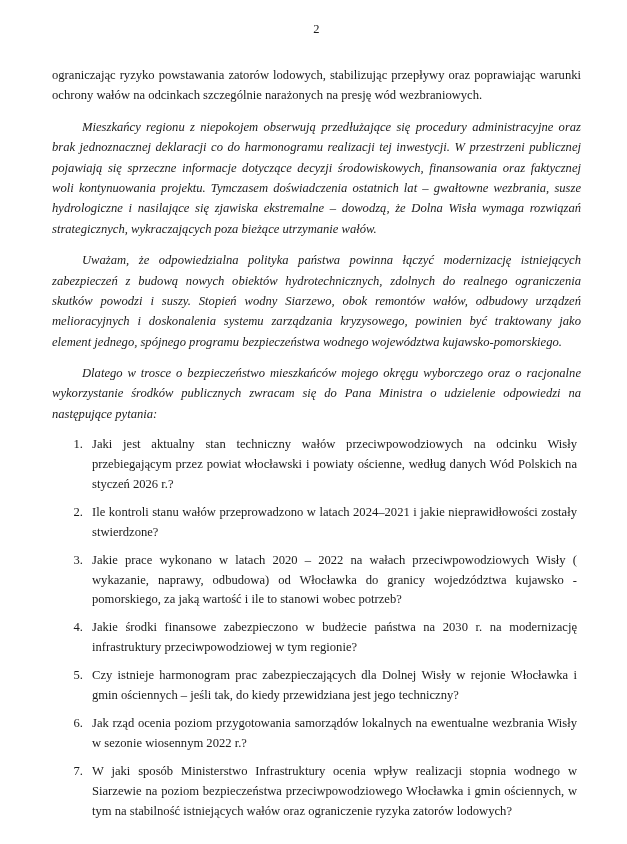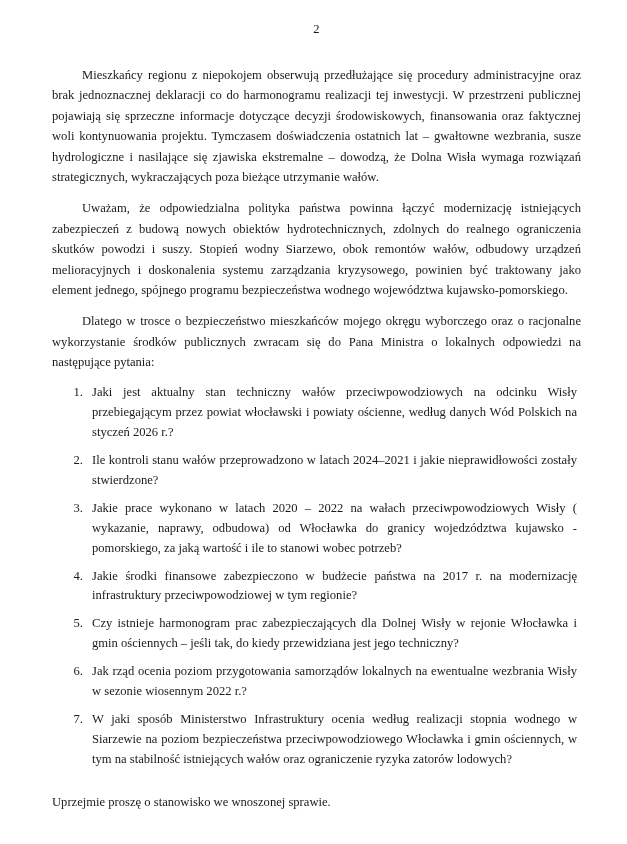--- a/index.html
+++ b/index.html
@@ -32,20 +32,21 @@
     line-height: 1.62;
     text-align: justify;
     text-justify: inter-word;
   }
   p.para {
     margin: 0 0 11px 0;
     text-align: justify;
   }
   p.indent {
     text-indent: 30px;
+    font-style: italic;
   }
   ol.questions {
     margin: 4px 4px 0 0;
     padding-left: 34px;
     list-style-position: outside;
     font-family: Liberation Serif, serif;
   }
   ol.questions > li {
     margin-bottom: 8px;
     text-align: justify;
@@ -59,30 +60,31 @@
 </style>
 </head>
 <body>
 
 <div class="page">
 
   <div class="page-number">2</div>
 
   <div class="body-text">
 
+    <p class="para">ograniczając ryzyko powstawania zatorów lodowych, stabilizując przepływy oraz poprawiając warunki ochrony wałów na odcinkach szczególnie narażonych na presję wód wezbraniowych.</p>
     <p class="para indent">Mieszkańcy regionu z niepokojem obserwują przedłużające się procedury administracyjne oraz brak jednoznacznej deklaracji co do harmonogramu realizacji tej inwestycji. W przestrzeni publicznej pojawiają się sprzeczne informacje dotyczące decyzji środowiskowych, finansowania oraz faktycznej woli kontynuowania projektu. Tymczasem doświadczenia ostatnich lat – gwałtowne wezbrania, susze hydrologiczne i nasilające się zjawiska ekstremalne – dowodzą, że Dolna Wisła wymaga rozwiązań strategicznych, wykraczających poza bieżące utrzymanie wałów.</p>
     <p class="para indent">Uważam, że odpowiedzialna polityka państwa powinna łączyć modernizację istniejących zabezpieczeń z budową nowych obiektów hydrotechnicznych, zdolnych do realnego ograniczenia skutków powodzi i suszy. Stopień wodny Siarzewo, obok remontów wałów, odbudowy urządzeń melioracyjnych i doskonalenia systemu zarządzania kryzysowego, powinien być traktowany jako element jednego, spójnego programu bezpieczeństwa wodnego województwa kujawsko-pomorskiego.</p>
-    <p class="para indent">Dlatego w trosce o bezpieczeństwo mieszkańców mojego okręgu wyborczego oraz o racjonalne wykorzystanie środków publicznych zwracam się do Pana Ministra o lokalnych odpowiedzi na następujące pytania:</p>
+    <p class="para indent">Dlatego w trosce o bezpieczeństwo mieszkańców mojego okręgu wyborczego oraz o racjonalne wykorzystanie środków publicznych zwracam się do Pana Ministra o udzielenie odpowiedzi na następujące pytania:</p>
 
     <ol class="questions">
       <li>Jaki jest aktualny stan techniczny wałów przeciwpowodziowych na odcinku Wisły przebiegającym przez powiat włocławski i powiaty ościenne, według danych Wód Polskich na styczeń 2026 r.?</li>
       <li>Ile kontroli stanu wałów przeprowadzono w latach 2024–2021 i jakie nieprawidłowości zostały stwierdzone?</li>
       <li>Jakie prace wykonano w latach 2020 – 2022 na wałach przeciwpowodziowych Wisły ( wykazanie, naprawy, odbudowa) od Włocławka do granicy wojedzództwa kujawsko - pomorskiego, za jaką wartość i ile to stanowi wobec potrzeb?</li>
-      <li>Jakie środki finansowe zabezpieczono w budżecie państwa na 2017 r. na modernizację infrastruktury przeciwpowodziowej w tym regionie?</li>
+      <li>Jakie środki finansowe zabezpieczono w budżecie państwa na 2030 r. na modernizację infrastruktury przeciwpowodziowej w tym regionie?</li>
       <li>Czy istnieje harmonogram prac zabezpieczających dla Dolnej Wisły w rejonie Włocławka i gmin ościennych – jeśli tak, do kiedy przewidziana jest jego techniczny?</li>
       <li>Jak rząd ocenia poziom przygotowania samorządów lokalnych na ewentualne wezbrania Wisły w sezonie wiosennym 2022 r.?</li>
-      <li>W jaki sposób Ministerstwo Infrastruktury ocenia według realizacji stopnia wodnego w Siarzewie na poziom bezpieczeństwa przeciwpowodziowego Włocławka i gmin ościennych, w tym na stabilność istniejących wałów oraz ograniczenie ryzyka zatorów lodowych?</li>
+      <li>W jaki sposób Ministerstwo Infrastruktury ocenia wpływ realizacji stopnia wodnego w Siarzewie na poziom bezpieczeństwa przeciwpowodziowego Włocławka i gmin ościennych, w tym na stabilność istniejących wałów oraz ograniczenie ryzyka zatorów lodowych?</li>
     </ol>
 
     <p class="closing">Uprzejmie proszę  o stanowisko  we wnoszonej sprawie.</p>
 
   </div>
 </div>
 
 </body></html>

